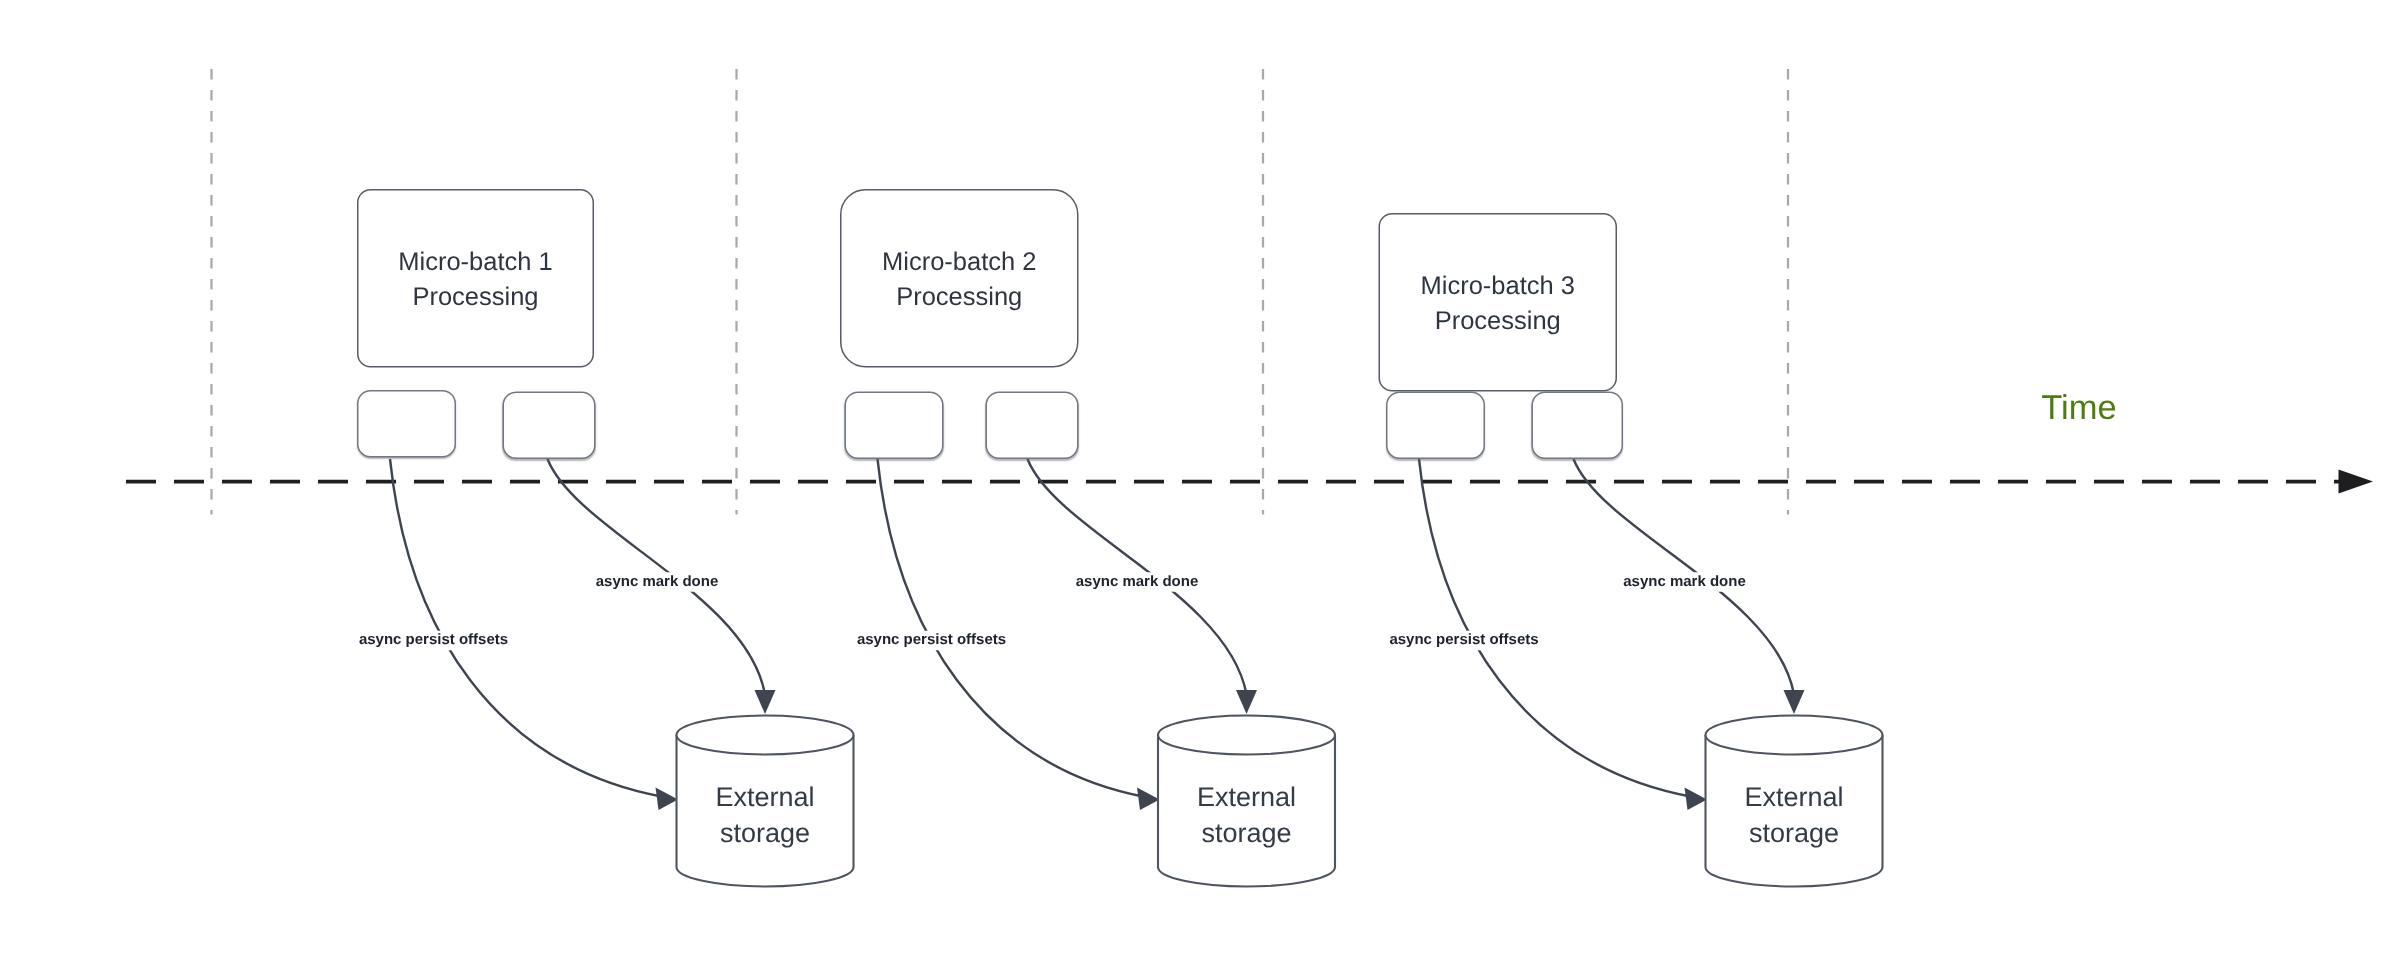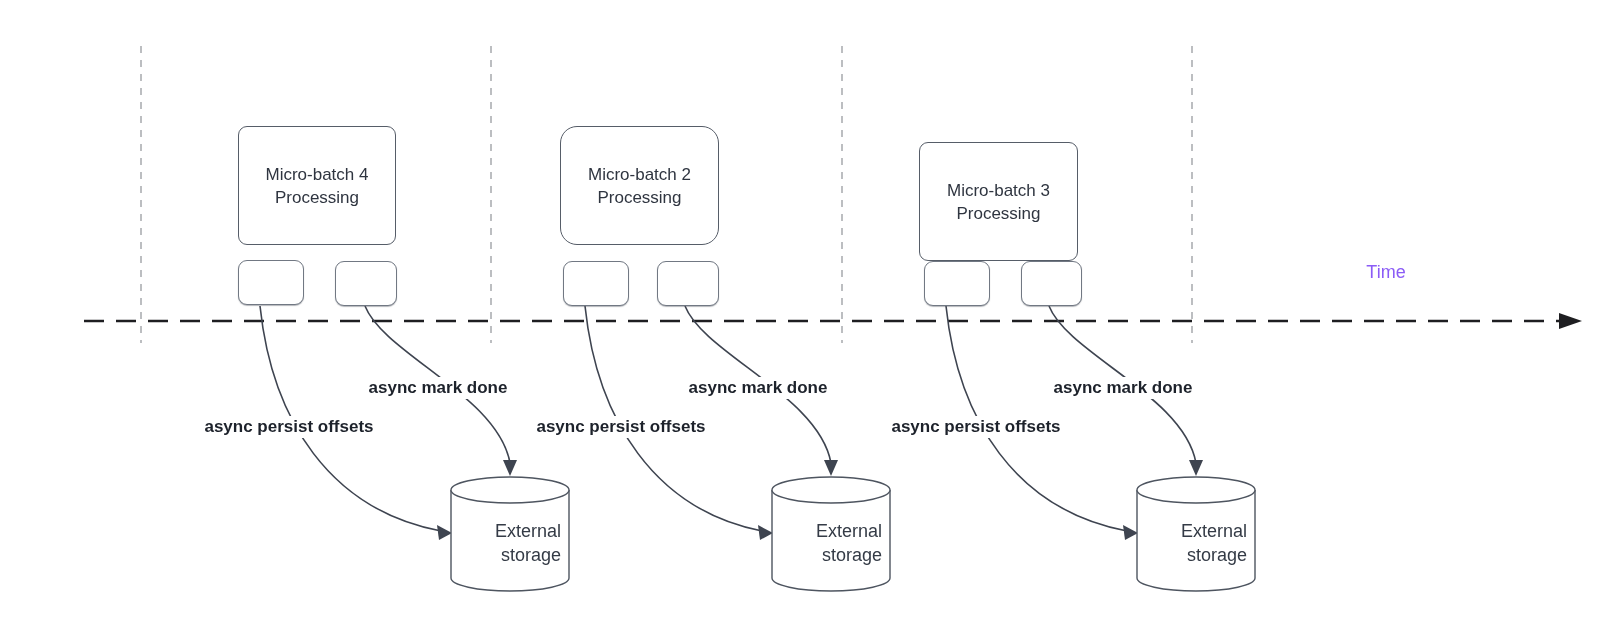--- a/index.html
+++ b/index.html
@@ -34,41 +34,41 @@
     width: 64px;
     height: 43px;
     border: 1px solid #717883;
     border-radius: 9px;
     background: #ffffff;
     box-shadow: 0 1px 1px rgba(90, 95, 105, 0.45);
   }
   .conn-label {
     position: absolute;
     transform: translate(-50%, -50%);
-    font-size: 17px;
+    font-size: 10px;
     font-weight: 700;
     color: #1d222b;
     background: #ffffff;
     padding: 1px 3px;
     white-space: nowrap;
   }
   .cyl-text {
     position: absolute;
     transform: translate(-50%, -50%);
     width: 102px;
-    text-align: right;
+    text-align: center;
     font-size: 18px;
     line-height: 24px;
     color: #343b46;
   }
   .time-label {
     position: absolute;
     transform: translate(-50%, -50%);
-    font-size: 18px;
-    color: #8b5cf6;
+    font-size: 23px;
+    color: #4d7c0f;
     white-space: nowrap;
   }
 </style>
 </head>
 <body>
 
 <div id="canvas">
 
   <svg id="diagram-svg" width="1600" height="642" viewBox="0 0 1600 642">
 
@@ -111,21 +111,21 @@
         <ellipse cx="831" cy="490" rx="59" ry="13"></ellipse>
       </g>
       <g>
         <path d="M 1137 490 L 1137 578 A 59 13 0 0 0 1255 578 L 1255 490"></path>
         <ellipse cx="1196" cy="490" rx="59" ry="13"></ellipse>
       </g>
     </g>
   </svg>
 
   <div class="main-box" style="left:238px; top:126px;">
-    <span>Micro-batch 4</span>
+    <span>Micro-batch 1</span>
     <span>Processing</span>
   </div>
   <div class="small-box" style="left:238px; top:260px;"></div>
   <div class="small-box" style="left:335px; top:261px; width:60px;"></div>
   <div class="conn-label" style="left:289px; top:427px;">async persist offsets</div>
   <div class="conn-label" style="left:438px; top:388px;">async mark done</div>
   <div class="cyl-text" style="left:510px; top:543px;">
     <div>External</div>
     <div>storage</div>
   </div>

